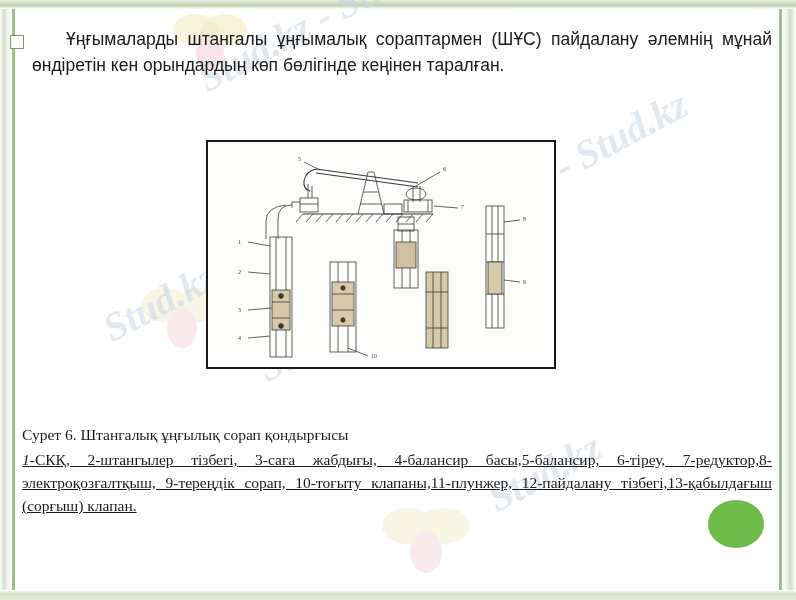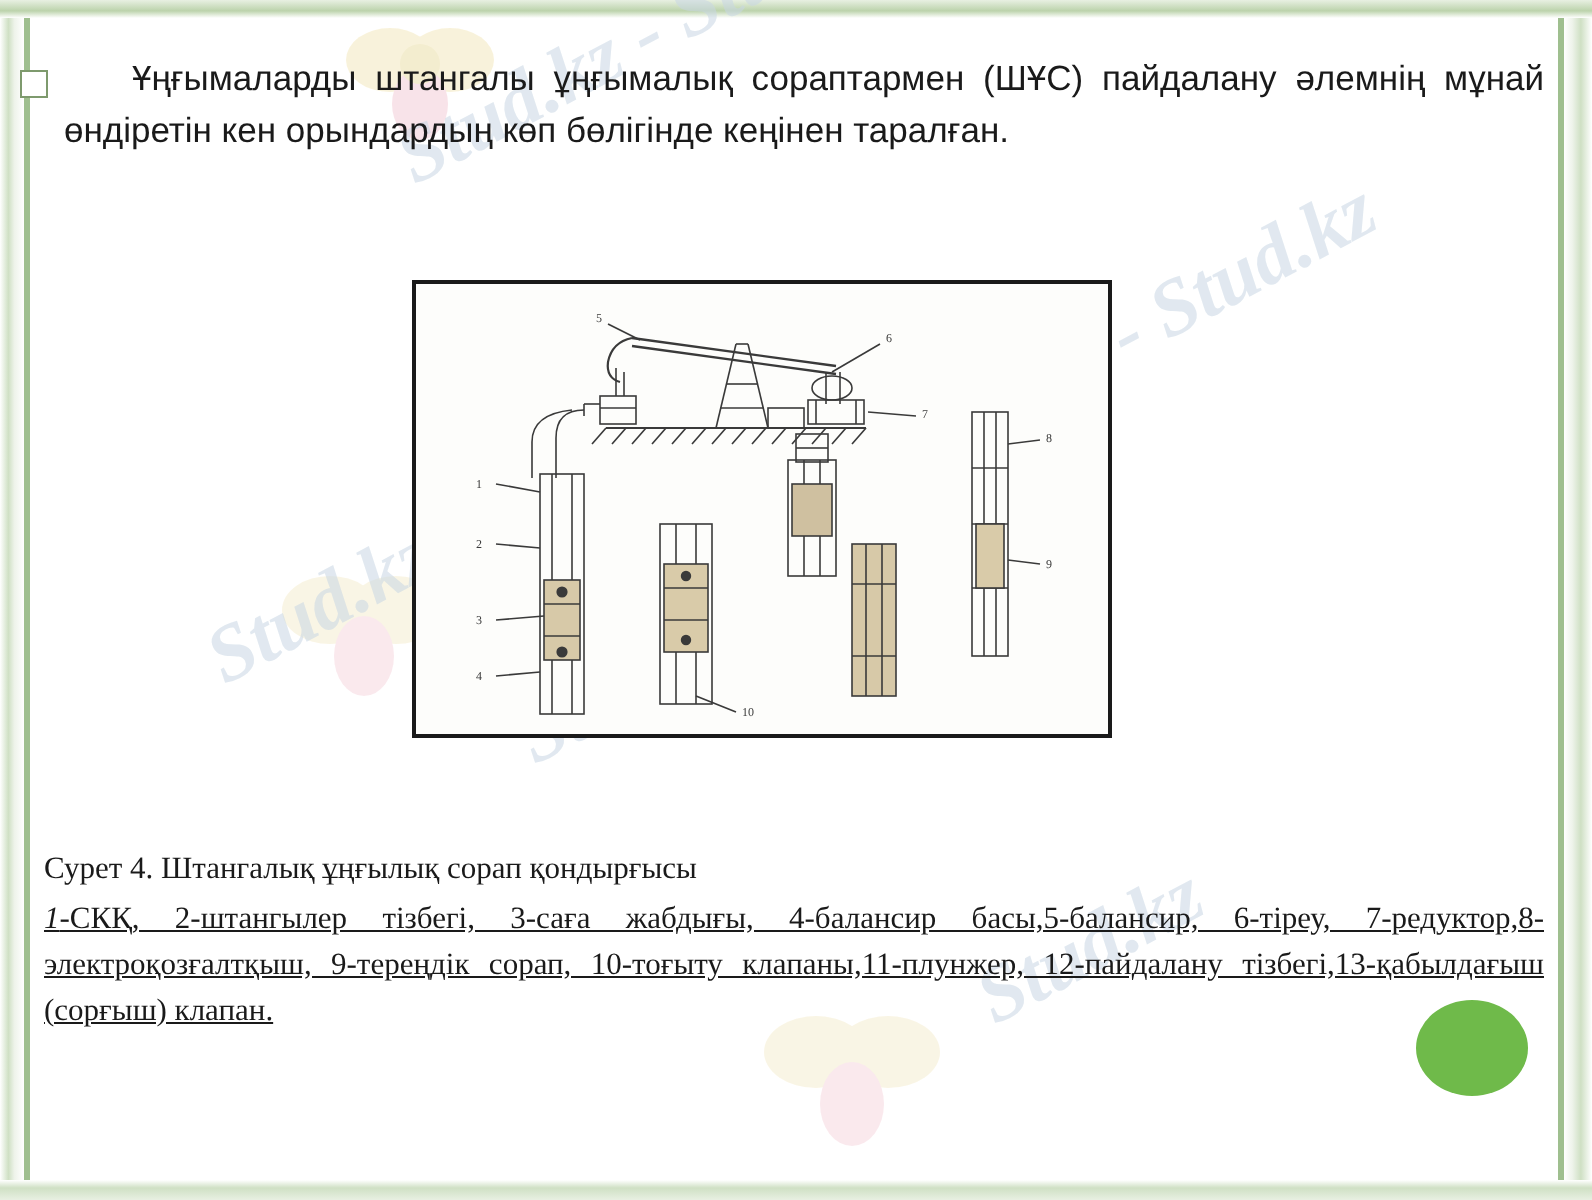--- a/index.html
+++ b/index.html
@@ -306,18 +306,18 @@
         <text x="235" y="29">6</text>
         <text x="253" y="67">7</text>
         <text x="315" y="79">8</text>
         <text x="315" y="142">9</text>
         <text x="163" y="216">10</text>
       </g>
     </svg>
   </div>
 
   <div class="caption">
-    <div class="line1">Сурет 4. Штангалық ұңғылық сорап қондырғысы</div>
+    <div class="line1">Сурет 6. Штангалық ұңғылық сорап қондырғысы</div>
     <div class="legend"><span class="idx1">1</span><span>-СКҚ, 2-штангылер тізбегі, 3-сағa жабдығы, 4-балансир басы,5-балансир, 6-тіреу, 7-редуктор,8-электроқозғалтқыш,  9-тереңдік  сорап,  10-тоғыту  клапаны,11-плунжер, 12-пайдалану тізбегі,13-қабылдағыш (сорғыш) клапан.</span></div>
   </div>
 
   <div class="green-dot"></div>
 </div>
 
 </body></html>

